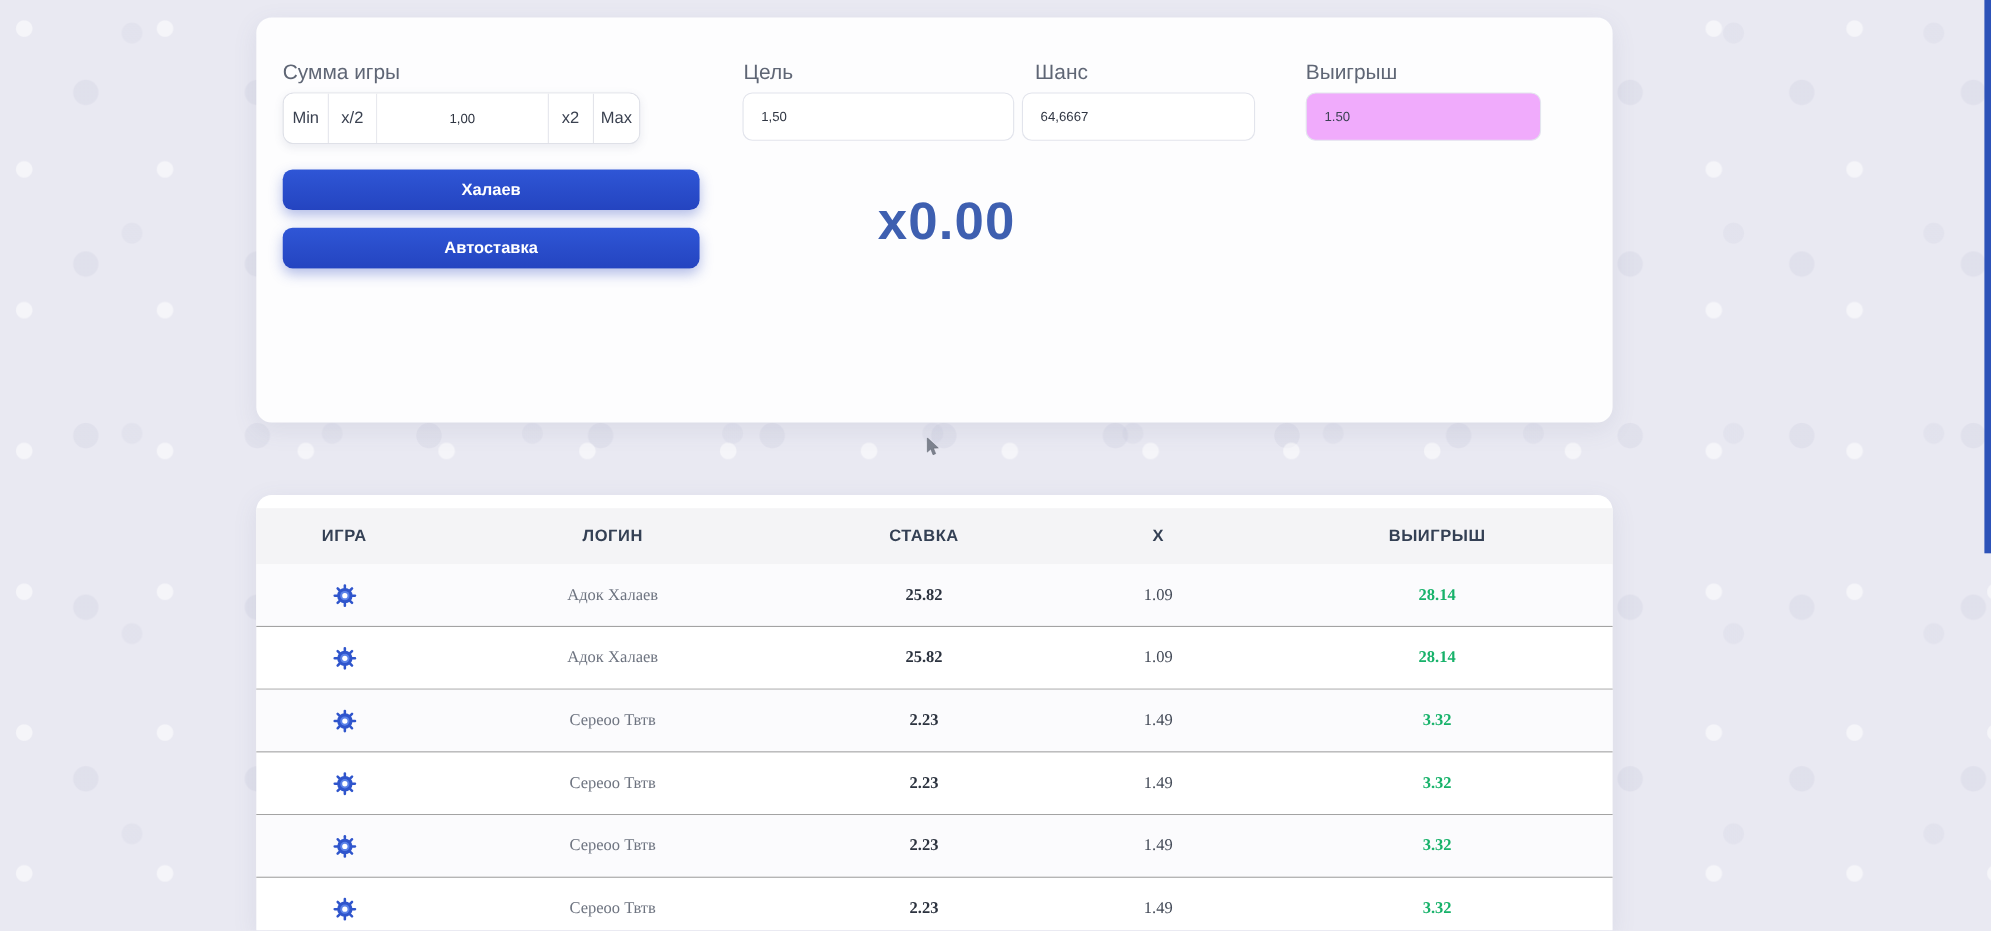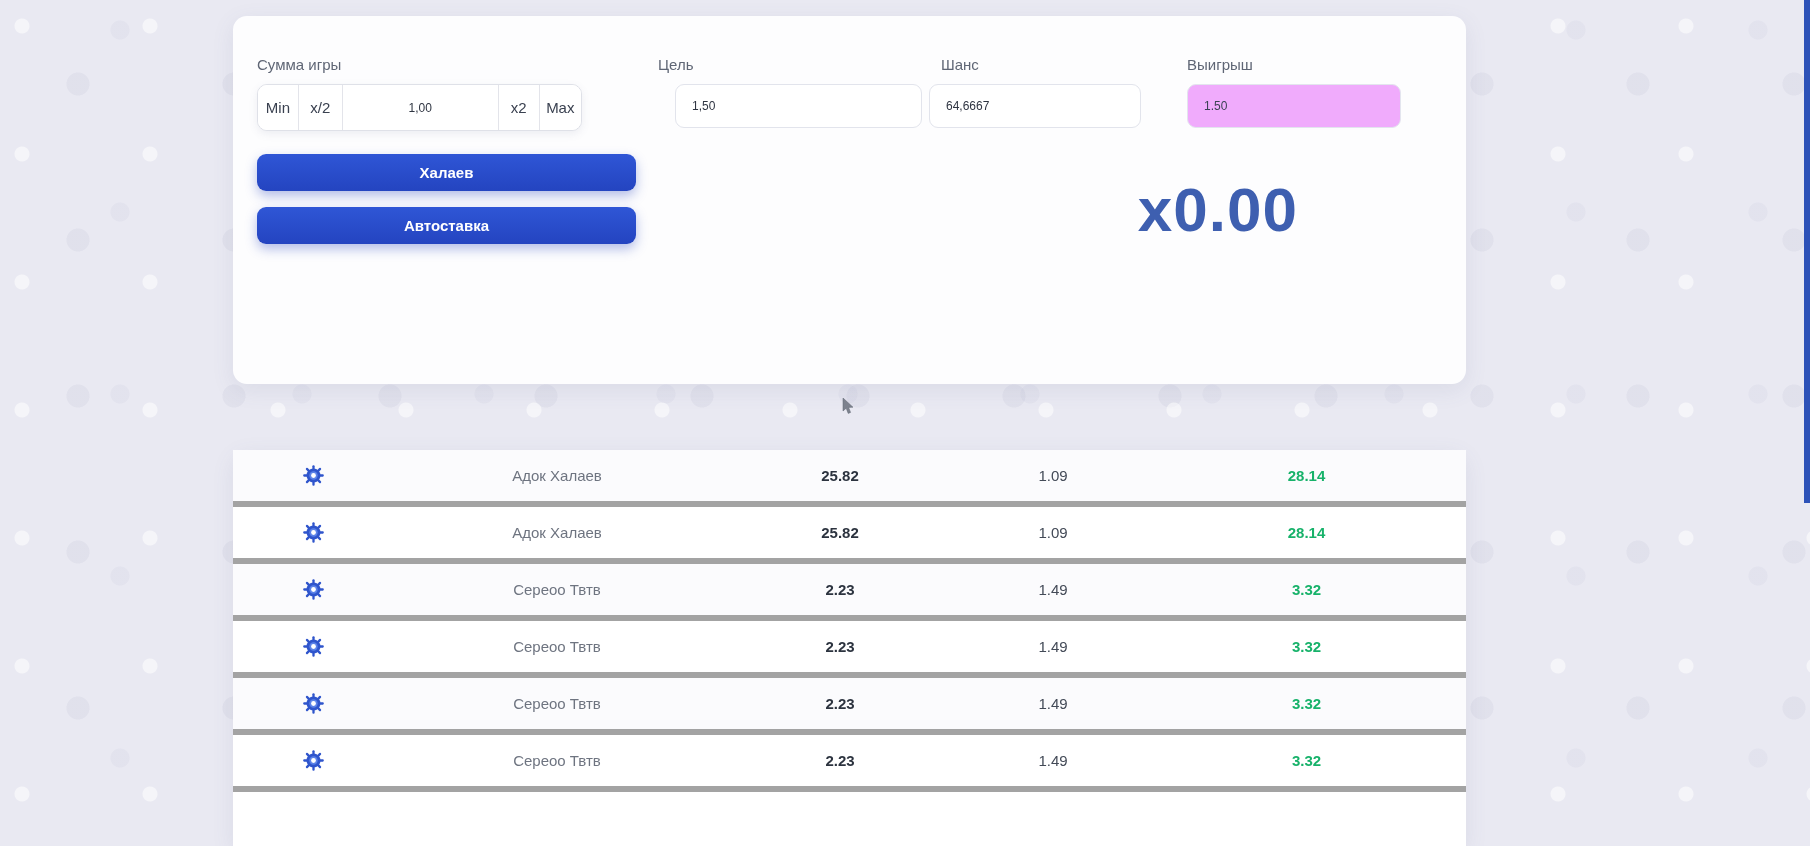--- a/index.html
+++ b/index.html
@@ -17,21 +17,21 @@
   }
   .panel {
     position:absolute; left:233px; width:1233px;
     background:#fdfdfe; border-radius:14px;
     box-shadow:0 6px 22px rgba(85,95,135,0.10);
   }
   .panel-top { top:16px; height:368px; }
   .panel-table { top:450px; height:396px; border-radius:14px 14px 0 0; background:#ffffff; }
 
   .field-label {
-    position:absolute; top:40px; font-size:15px; color:#5f6675;
+    position:absolute; top:40px; font-size:19px; color:#5f6675;
   }
   .amount-group {
     position:absolute; left:24px; top:68px; width:325px; height:47px;
     background:#ffffff; border:1px solid #dfe1e8; border-radius:10px;
     display:flex; overflow:hidden;
     box-shadow:0 3px 8px rgba(90,100,140,0.10);
   }
   .seg {
     display:flex; align-items:center; justify-content:center;
     font-size:15px; color:#3a4150; border-right:1px solid #e3e4ea;
@@ -50,52 +50,52 @@
     position:absolute; top:68px; height:44px; border:1px solid #e2e4ec;
     border-radius:9px; background:#ffffff; padding:0 16px; font-size:12px;
     color:#2f3542; outline:none; font-family:"Liberation Sans", sans-serif;
   }
   .input-target { left:442px; width:247px; }
   .input-chance { left:696px; width:212px; }
   .input-win {
     left:954px; width:214px; background:#f0abfc; border:1px solid #e3e5ee; color:#3c4254;
   }
   .label-amount { left:24px; }
-  .label-target { left:425px; }
+  .label-target { left:443px; }
   .label-chance { left:697px;margin-left:11px; }
   .label-win { left:954px; }
 
   .blue-btn {
     position:absolute; left:24px; width:379px; height:37px;
     border:none; border-radius:9px; cursor:pointer;
     background:linear-gradient(180deg,#2f56d6 0%, #2444c0 100%);
     color:#ffffff; font-size:15px; font-weight:bold;
     font-family:"Liberation Sans", sans-serif;
     box-shadow:0 5px 12px rgba(40,70,190,0.35);
     display:flex; align-items:center; justify-content:center;
   }
   .btn-play { top:138px; }
   .btn-auto { top:191px; }
 
   .multiplier {
     position:absolute; left:565px; top:158px; width:500px;
-    text-align:right; font-size:62px; font-weight:bold; color:#3e5fb0;
+    text-align:left; font-size:48px; font-weight:bold; color:#3e5fb0;
     letter-spacing:1px;
   }
 
   .grid-row {
     display:grid; grid-template-columns:160px 328px 238px 188px 319px;
     align-items:center;
   }
   .thead {
     margin-top:12px; height:51px; background:#f4f4f6;
     font-size:15px; font-weight:bold; color:#344054; letter-spacing:0.5px;
   }
   .cell { text-align:center; }
-  .trow { height:57px; border-bottom:6px solid #a3a3a3; font-size:15px; }
+  .trow { height:57px; border-bottom:1px solid #a3a3a3; font-size:15px;font-family:Liberation Serif, serif; }
   .trow:nth-child(odd) { background:#fbfbfd; }
   .cell-login { color:#6e7480; }
   .cell-bet  { color:#2c333f; font-weight:bold; }
   .cell-x    { color:#434a57; }
   .cell-win  { color:#17b26a; font-weight:bold; }
   .cell-icon { display:flex; justify-content:center; }
 
   .scrollbar-thumb {
     position:absolute; right:0; top:0; width:6px; height:503px;
     background:#2d52b8; border-radius:0;
@@ -131,20 +131,27 @@
 
   <div class="multiplier">x0.00</div>
 </div>
 
 <svg class="cursor-arrow" width="12" height="17" viewBox="0 0 12 17">
   <path d="M1 0 L1 13 L4.2 10.2 L6.2 15.4 L8.6 14.4 L6.6 9.4 L11 9.2 Z" fill="#7d828e" stroke="#5f6470" stroke-width="0.5"></path>
 </svg>
 
 <div class="panel panel-table">
 
+  <div class="grid-row thead">
+    <div class="cell">ИГРА</div>
+    <div class="cell">ЛОГИН</div>
+    <div class="cell">СТАВКА</div>
+    <div class="cell">X</div>
+    <div class="cell">ВЫИГРЫШ</div>
+  </div>
 
   <div id="table-body">
   <div class="grid-row trow">
     <div class="cell cell-icon">
       <svg width="23" height="23" viewBox="0 0 24 24">
         <g fill="#2f55cc">
           <rect x="10.8" y="1.2" width="2.4" height="5" rx="1.1"></rect>
           <rect x="10.8" y="1.2" width="2.4" height="5" rx="1.1" transform="rotate(45 12 12)"></rect>
           <rect x="10.8" y="1.2" width="2.4" height="5" rx="1.1" transform="rotate(90 12 12)"></rect>
           <rect x="10.8" y="1.2" width="2.4" height="5" rx="1.1" transform="rotate(135 12 12)"></rect>

